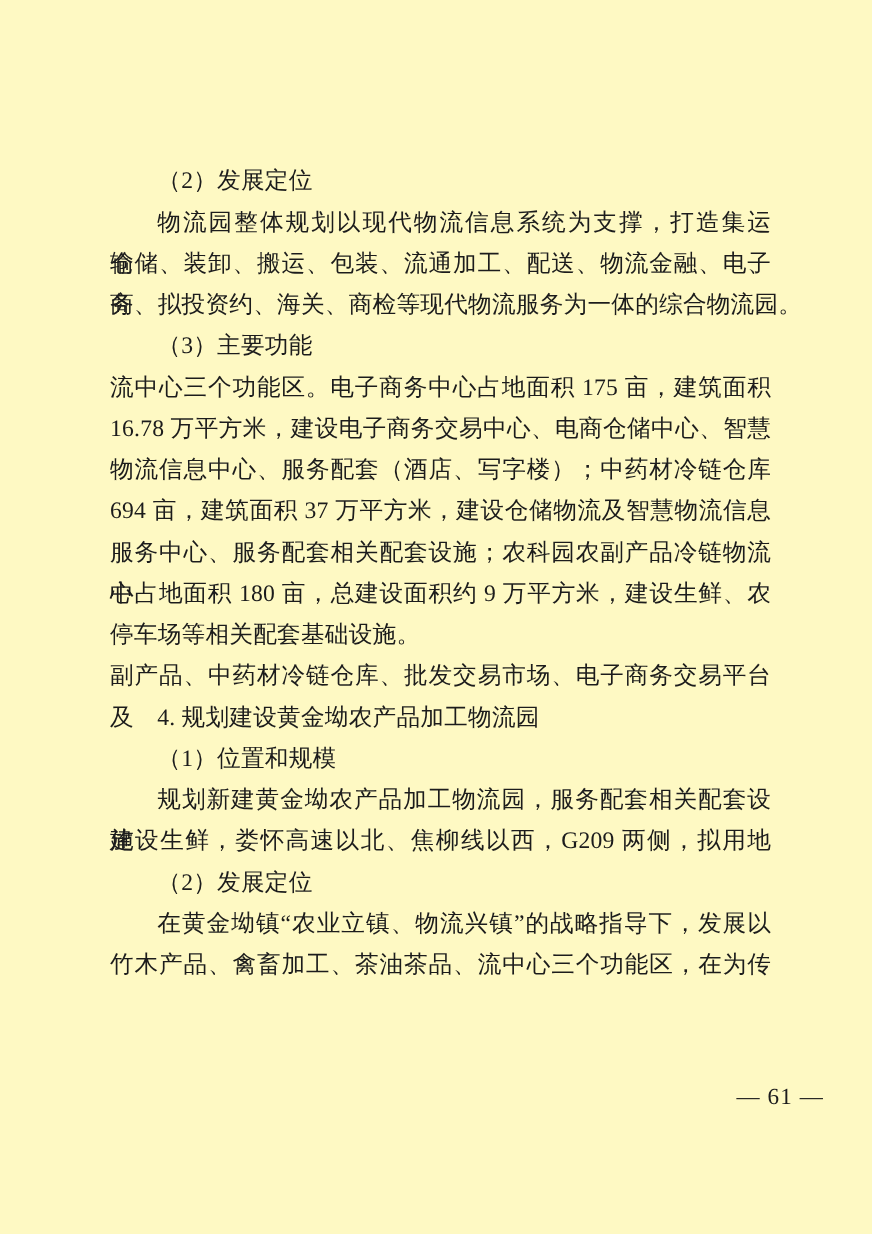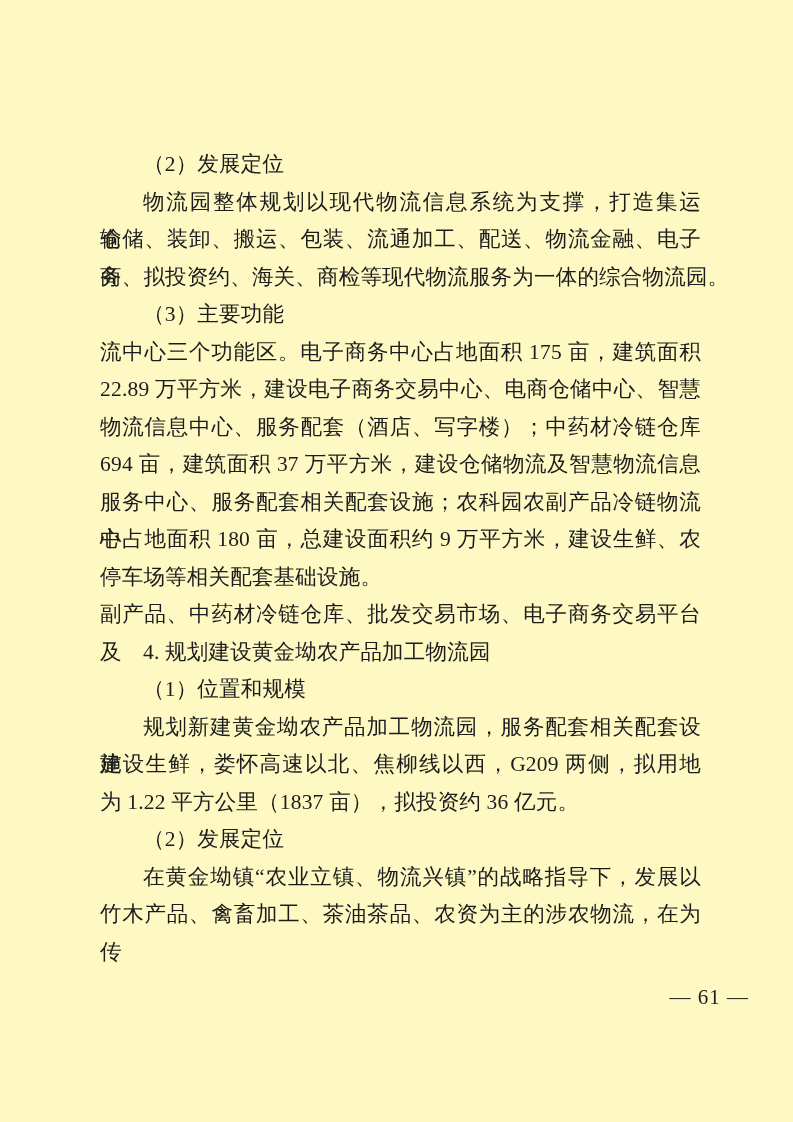--- a/index.html
+++ b/index.html
@@ -64,30 +64,29 @@
 <body>
 
 <div class="page">
   <div class="text-block">
       <div class="line indent">（2）发展定位</div>
       <div class="line indent j">物流园整体规划以现代物流信息系统为支撑，打造集运输、</div>
       <div class="line j">仓储、装卸、搬运、包装、流通加工、配送、物流金融、电子商</div>
       <div class="line">务、拟投资约、海关、商检等现代物流服务为一体的综合物流园。</div>
       <div class="line indent">（3）主要功能</div>
       <div class="line j">流中心三个功能区。电子商务中心占地面积 175 亩，建筑面积</div>
-      <div class="line j">22.89 万平方米，建设电子商务交易中心、电商仓储中心、智慧</div>
+      <div class="line j">16.78 万平方米，建设电子商务交易中心、电商仓储中心、智慧</div>
       <div class="line j">物流信息中心、服务配套（酒店、写字楼）；中药材冷链仓库</div>
       <div class="line j">694 亩，建筑面积 37 万平方米，建设仓储物流及智慧物流信息</div>
       <div class="line j">服务中心、服务配套相关配套设施；农科园农副产品冷链物流中</div>
       <div class="line j">心占地面积 180 亩，总建设面积约 9 万平方米，建设生鲜、农</div>
       <div class="line">停车场等相关配套基础设施。</div>
       <div class="line j">副产品、中药材冷链仓库、批发交易市场、电子商务交易平台及</div>
       <div class="line indent">4. 规划建设黄金坳农产品加工物流园</div>
       <div class="line indent">（1）位置和规模</div>
       <div class="line indent j">规划新建黄金坳农产品加工物流园，服务配套相关配套设施</div>
       <div class="line j">建设生鲜，娄怀高速以北、焦柳线以西，G209 两侧，拟用地</div>
-      <div class="line">为 1.22 平方公里（1837 亩），拟投资约 36 亿元。</div>
       <div class="line indent">（2）发展定位</div>
       <div class="line indent j">在黄金坳镇“农业立镇、物流兴镇”的战略指导下，发展以</div>
-      <div class="line j">竹木产品、禽畜加工、茶油茶品、农资为主的涉农物流，在为传</div>
+      <div class="line j">竹木产品、禽畜加工、茶油茶品、流中心三个功能区，在为传</div>
     </div>
   <div class="footer">— 61 —</div>
 </div>
 
 </body></html>

